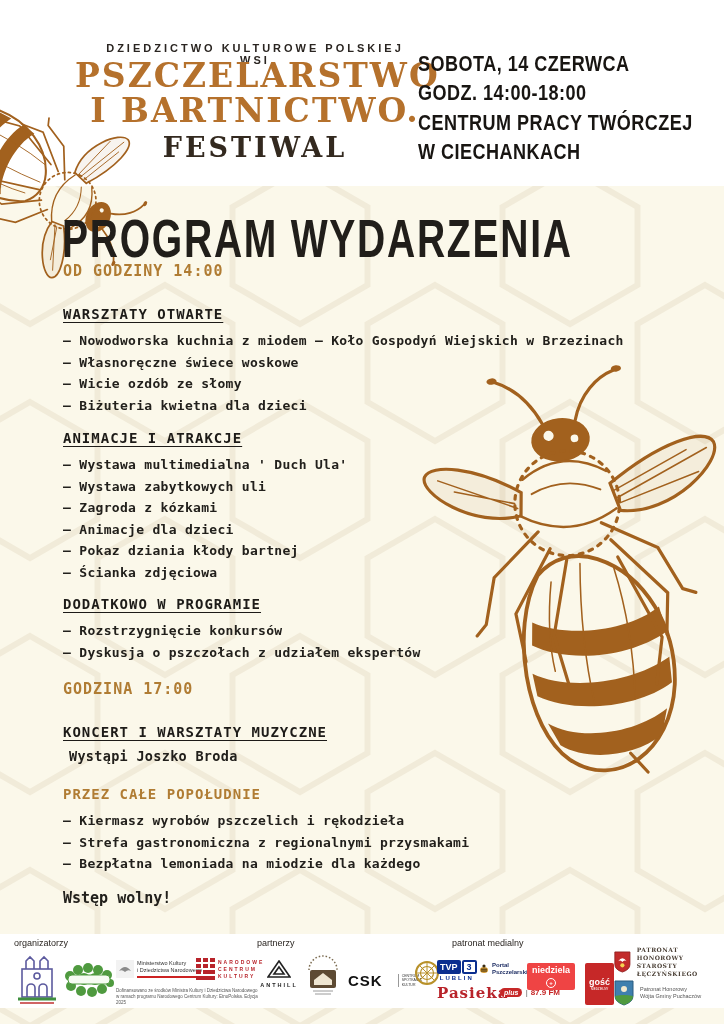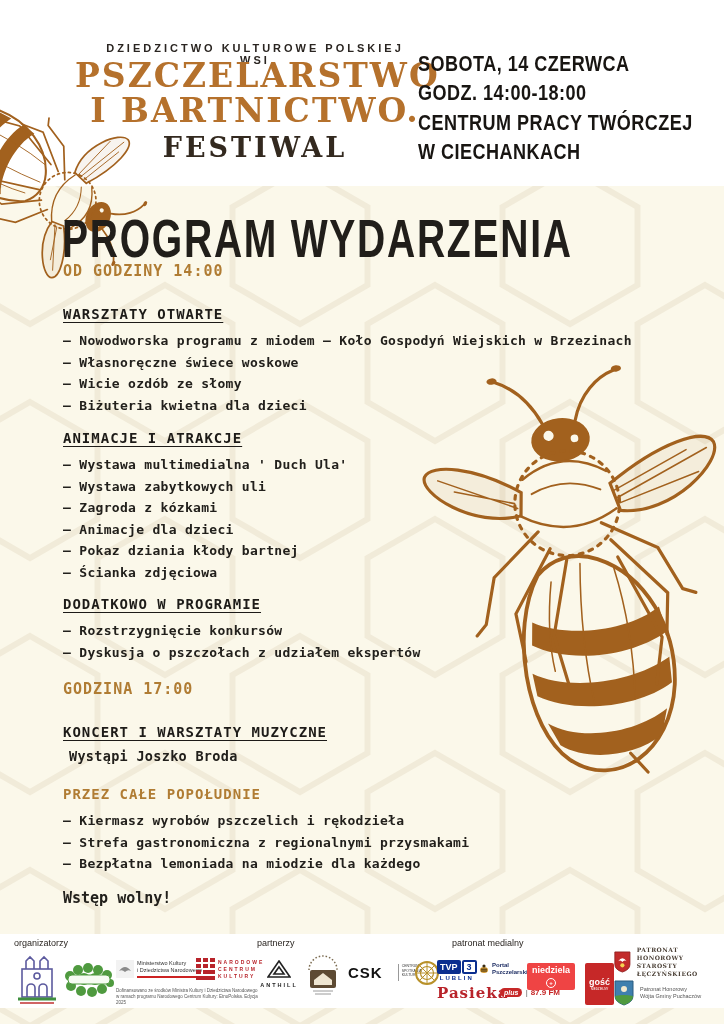--- a/index.html
+++ b/index.html
@@ -43,21 +43,21 @@
     transform:rotate(118deg) scaleX(-1);}
   
   .f-label{position:absolute;font-size:9px;font-weight:normal;color:#2a2521;}
   .f-tiny{position:absolute;font-size:4.5px;color:#555;line-height:6px;}
   .logo{position:absolute;}
   .mkidn-box{display:flex;align-items:center;gap:3px;}
   .mkidn-text{font-size:5.5px;line-height:7px;color:#333;border-bottom:2px solid #c22;padding-bottom:2px;}
   .nck-box{display:flex;align-items:center;gap:3px;}
   .nck-text{font-size:5px;line-height:7px;letter-spacing:2px;color:#b8232a;font-weight:bold;}
   .anthill-text{font-size:5.5px;font-weight:bold;letter-spacing:2px;color:#222;text-align:center;}
-  .csk-box{display:flex;gap:15px;}
+  .csk-box{display:flex;align-items:center;gap:15px;margin-top:8px;}
   .csk-main{font-size:15px;font-weight:bold;color:#111;letter-spacing:1px;}
   .csk-desc{font-size:3.5px;line-height:4.5px;color:#333;border-left:1px solid #999;padding-left:3px;}
   .tvp-row{display:flex;align-items:center;gap:1px;}
   .tvp-a{background:#0a2e8f;color:#fff;font-weight:bold;font-size:9px;padding:2px 3px;border-radius:2px;}
   .tvp-b{border:2px solid #0a2e8f;color:#0a2e8f;font-weight:bold;font-size:9px;padding:0 3px;border-radius:2px;background:#fff;}
   .tvp-city{font-size:6px;font-weight:bold;color:#0a2e8f;letter-spacing:2px;text-align:center;margin-top:1px;}
   .portal-text{font-size:6px;font-weight:bold;color:#1d2d63;line-height:7px;}
   .niedziela{background:#ef4444;color:#fff;font-weight:bold;font-size:9px;padding:2px 5px;border-radius:2px;display:flex;align-items:center;gap:3px;flex-direction:column;}
   .niedziela .circ{width:8px;height:8px;border:1px solid #fff;border-radius:50%;font-size:6px;line-height:8px;text-align:center;}
   .gosc{background:#c62828;color:#fff;font-weight:bold;font-size:9px;padding:14px 4px;border-radius:2px;text-align:center;}
@@ -156,21 +156,21 @@
     </svg>
   <svg class="bee-right" viewBox="0 0 240 340">
       <use href="#bee-art"></use>
     </svg>
 
   <div class="program-title">PROGRAM WYDARZENIA</div>
   <div class="time-heading mono" style="top:262px">OD GODZINY 14:00</div>
 
   <div class="section mono" style="top:306px">
     <div class="sec-heading">WARSZTATY OTWARTE</div>
-    <div class="sec-item">– Nowodworska programu z miodem – Koło Gospodyń Wiejskich w Brzezinach</div>
+    <div class="sec-item">– Nowodworska kuchnia z miodem – Koło Gospodyń Wiejskich w Brzezinach</div>
     <div class="sec-item">– Własnoręczne świece woskowe</div>
     <div class="sec-item">– Wicie ozdób ze słomy</div>
     <div class="sec-item">– Biżuteria kwietna dla dzieci</div>
   </div>
 
   <div class="section mono" style="top:430px">
     <div class="sec-heading">ANIMACJE I ATRAKCJE</div>
     <div class="sec-item">– Wystawa multimedialna ' Duch Ula'</div>
     <div class="sec-item">– Wystawa zabytkowych uli</div>
     <div class="sec-item">– Zagroda z kózkami</div>

